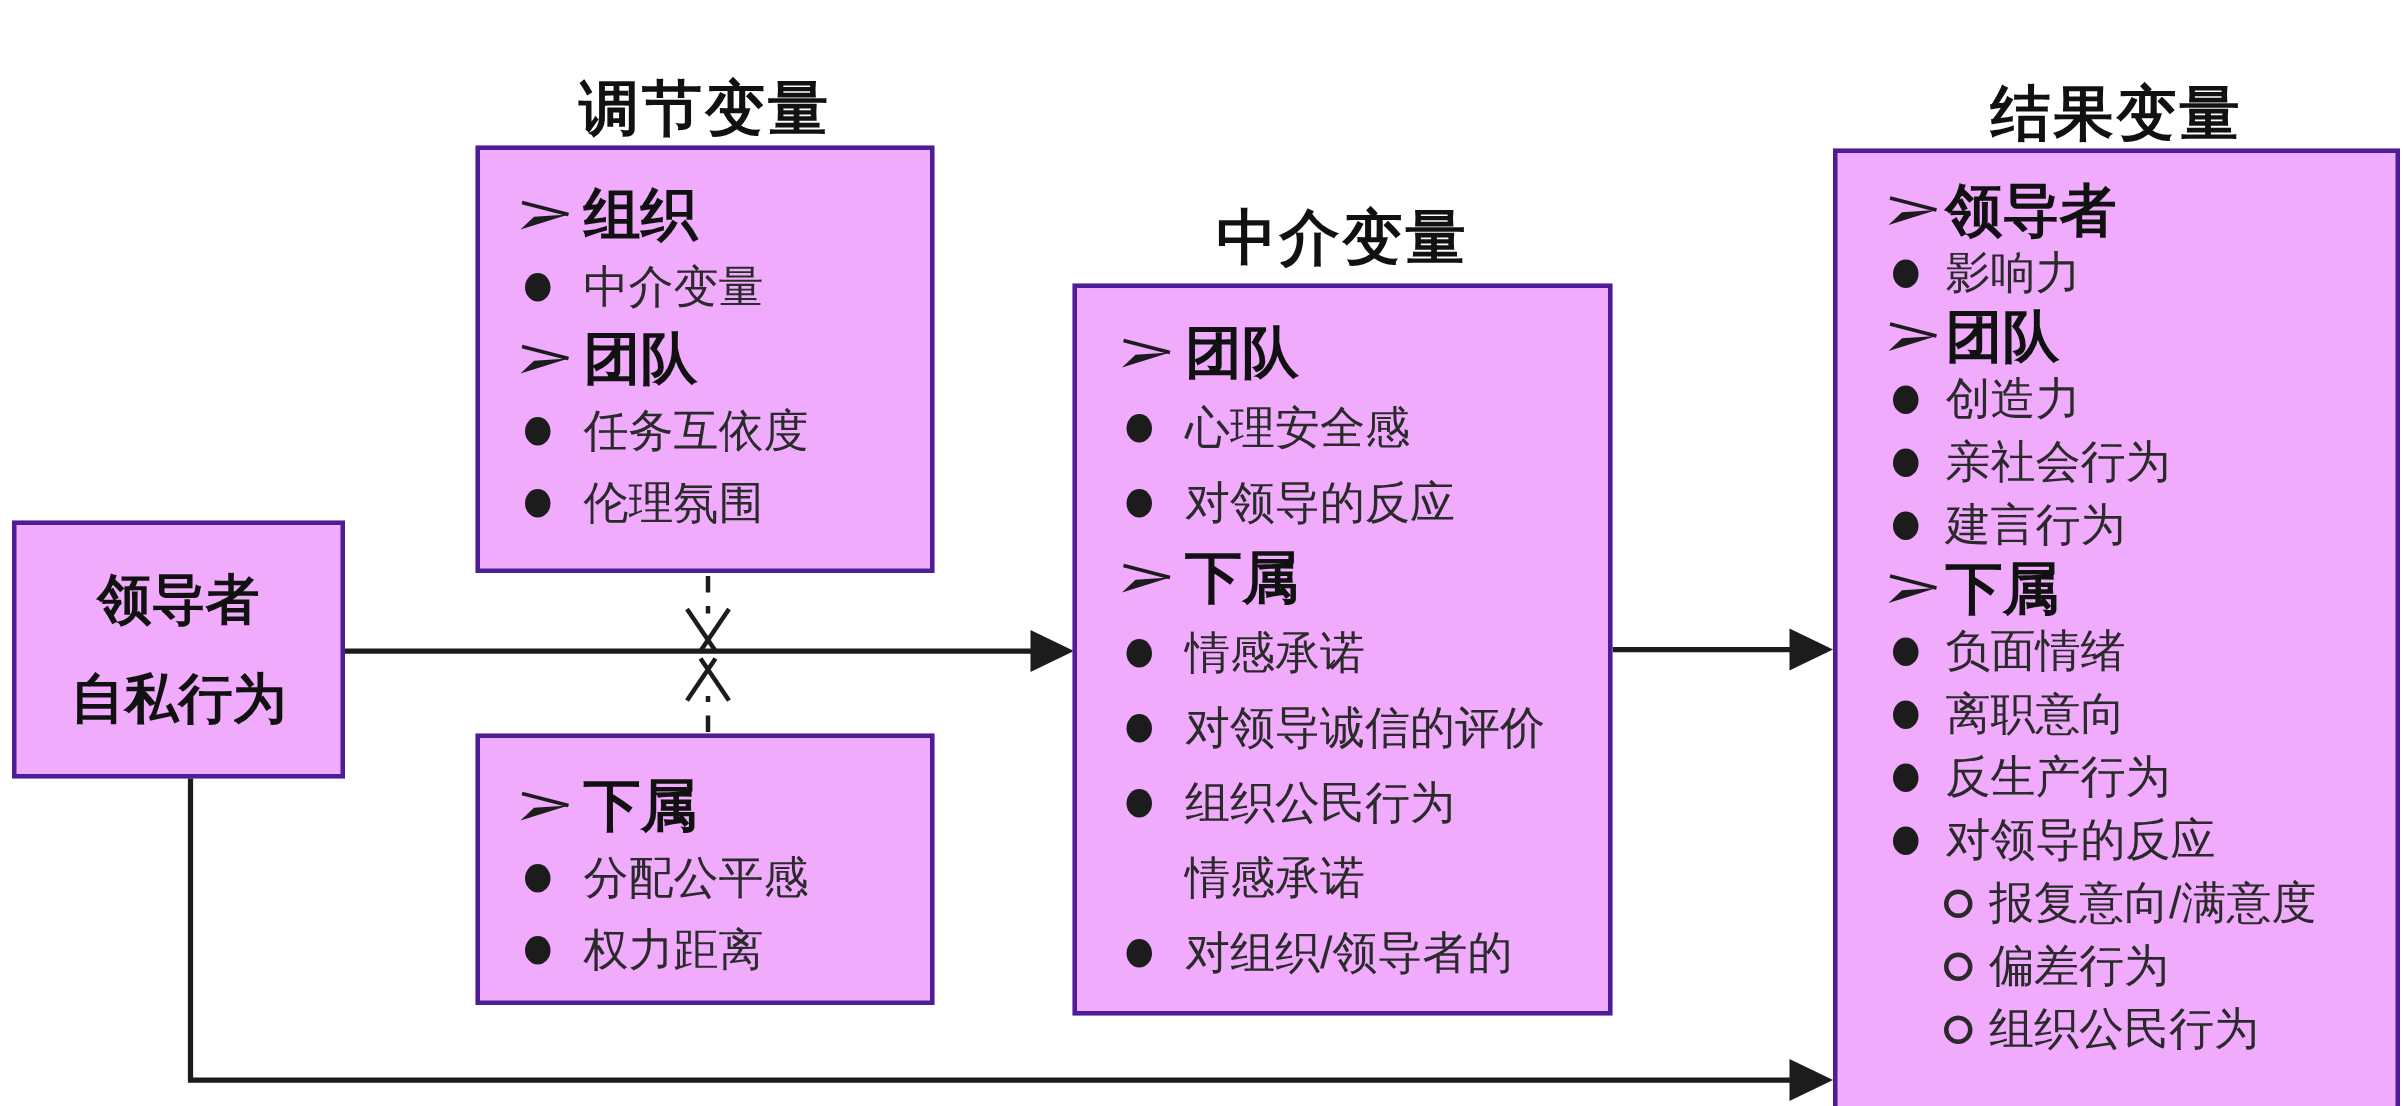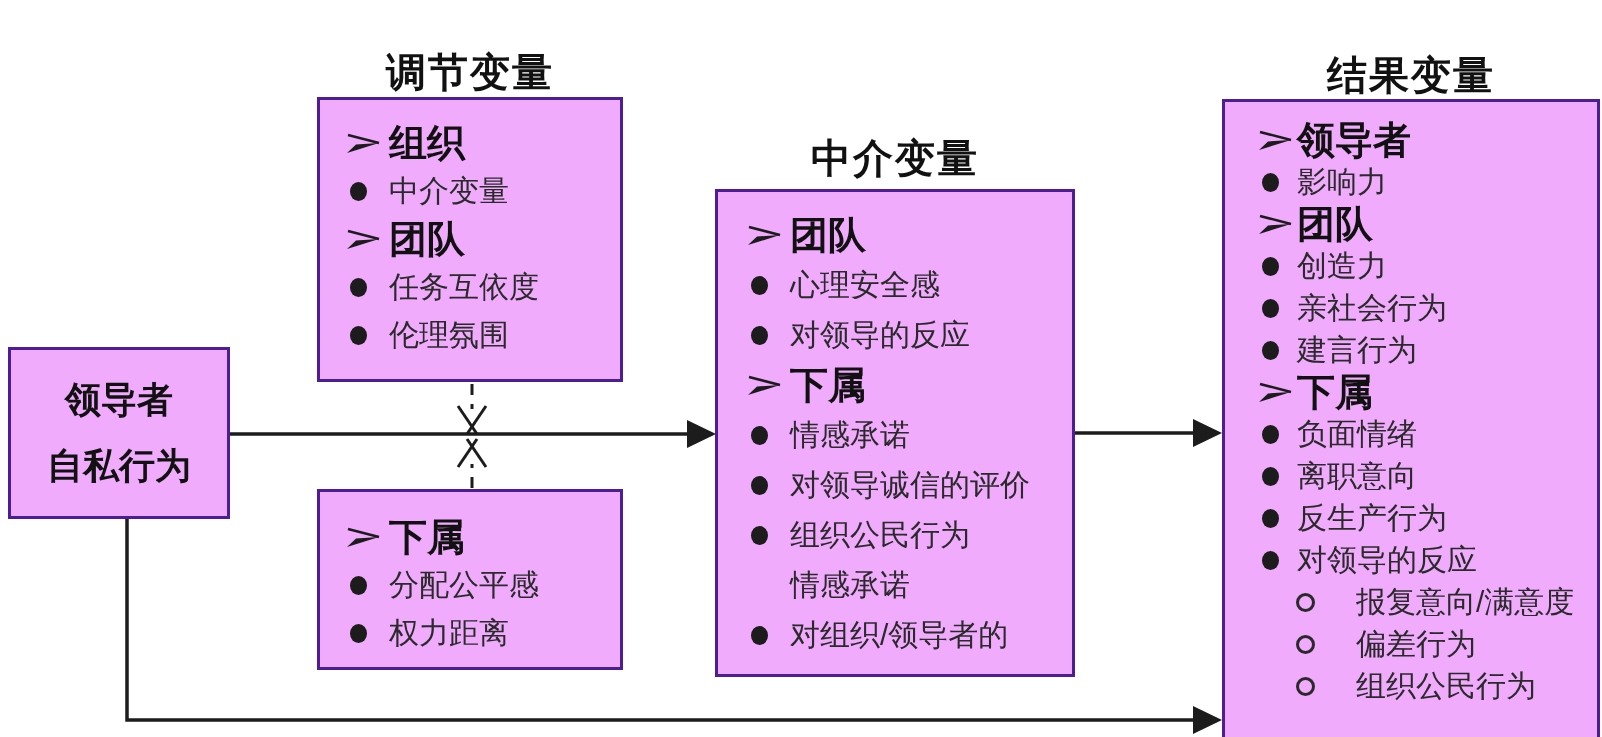--- a/index.html
+++ b/index.html
@@ -54,21 +54,21 @@
   .med-box  { left: 715px;  top: 152px; width: 360px; height: 488px; padding: 18px 6px 0 28px; }
   .out-box  { left: 1222px; top: 62px;  width: 378px; height: 666px; padding: 17px 6px 0 32px; }
 
   .row { display: flex; align-items: center; white-space: nowrap; }
   .mod-box .row, .sub-box .row { height: 48px; }
   .med-box .row { height: 50px; }
   .out-box .row { height: 42px; }
 
   .mk  { flex: none; width: 44px; display: flex; align-items: center; }
   .out-box .mk { width: 40px; }
-  .row.sub { padding-left: 39px; gap: 30px; }
+  .row.sub { padding-left: 39px; }
   .row.sub .mk { width: 30px; }
 
   .row.header .txt { font-weight: bold; font-size: 38px; color: #111111; }
   .row.bullet .txt, .row.cont .txt, .row.sub .txt { font-size: 30px; color: #2a2a2a; }
 
   .ah { width: 36px; height: 26px; display: block; }
   .ah .s { stroke: #1c1c1c; stroke-width: 2.5; fill: none; }
   .ah .f { fill: #1c1c1c; }
 
   .dot {

